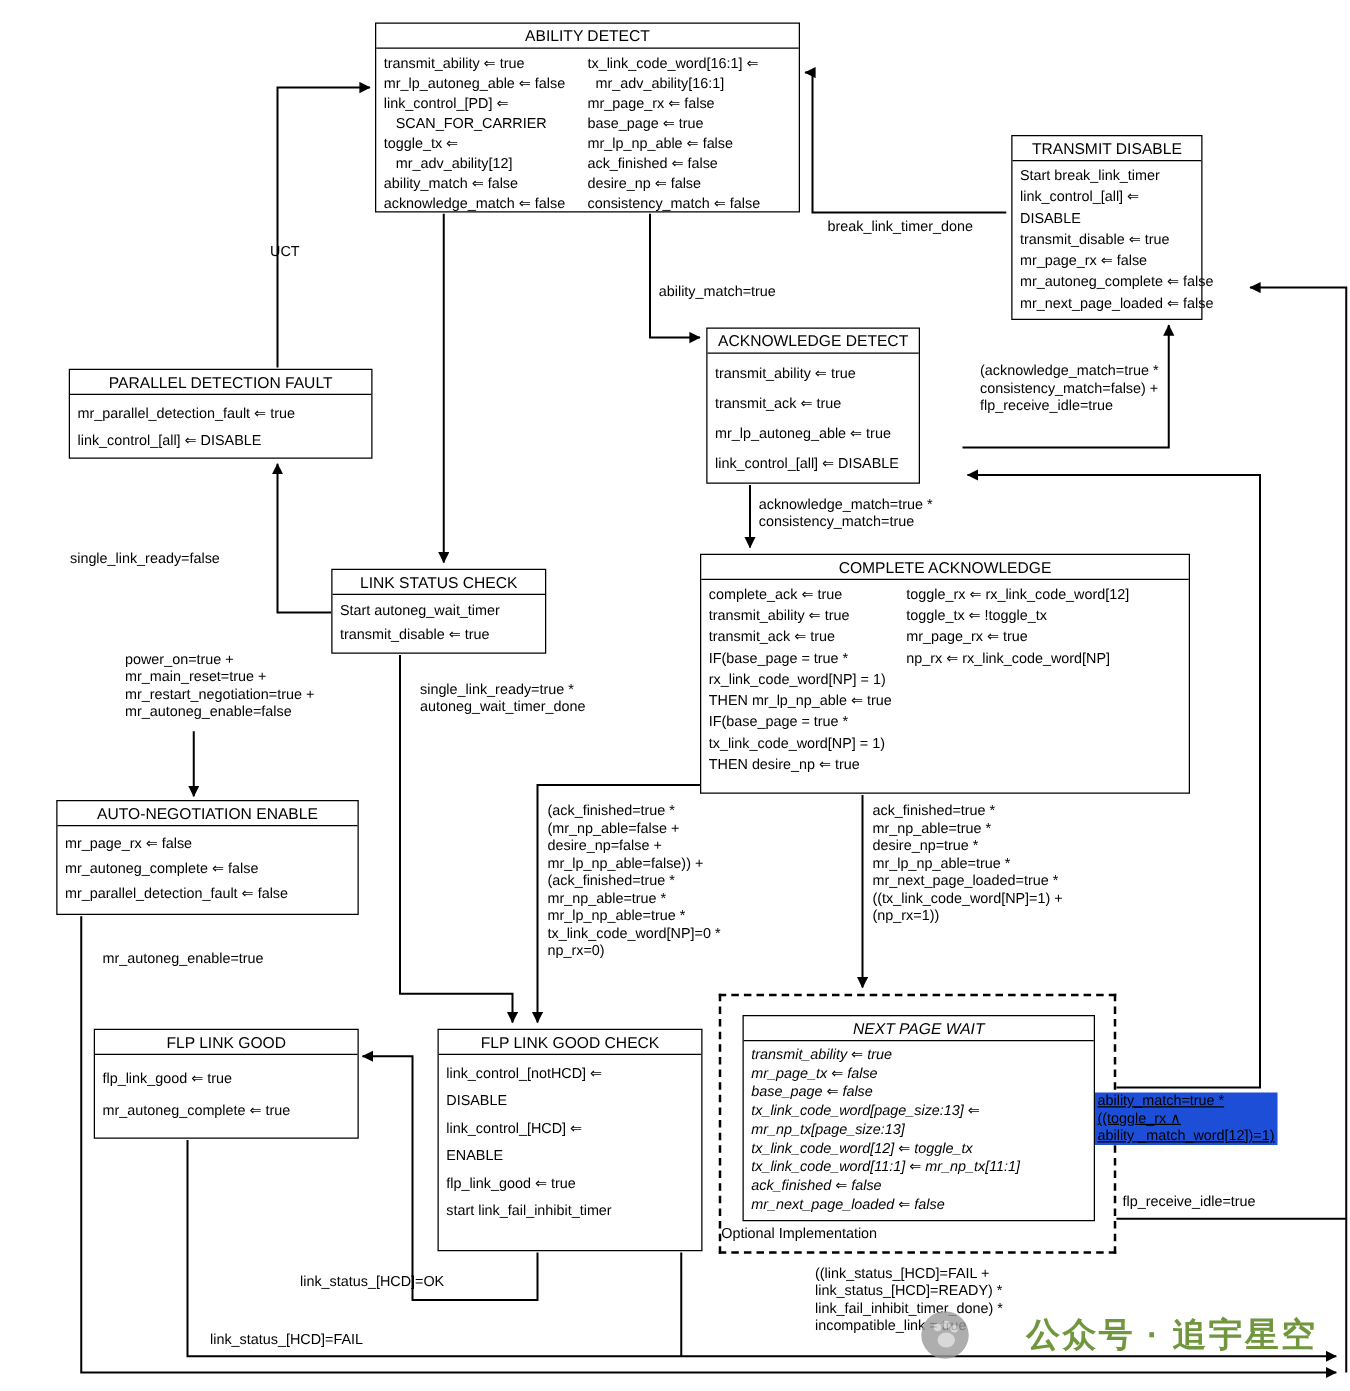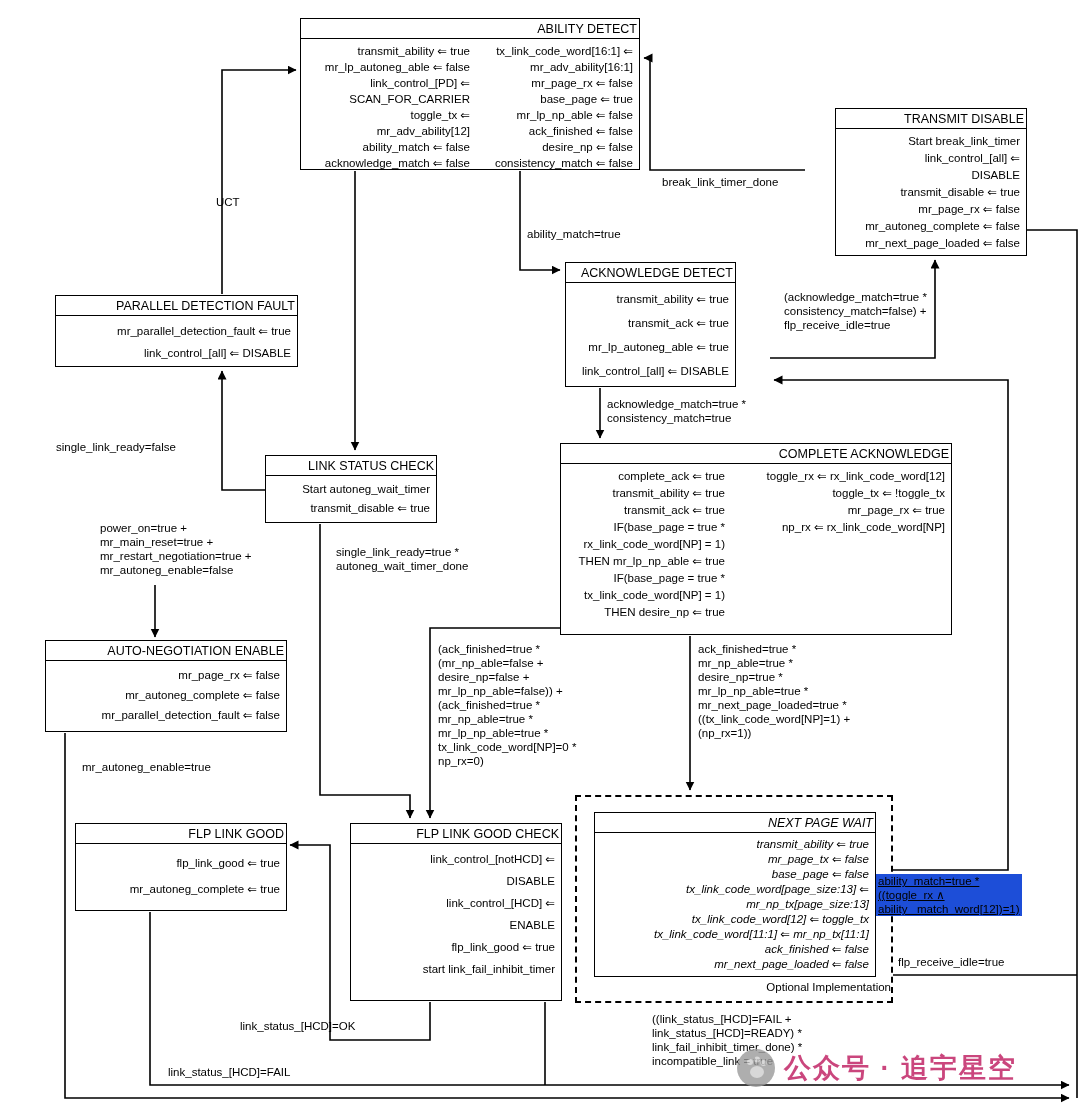--- a/index.html
+++ b/index.html
@@ -8,34 +8,34 @@
     width:1080px; height:1113px; position:relative;
     font-family:"Liberation Sans","DejaVu Sans",sans-serif;
     color:#000;
   }
   #canvas { position:absolute; left:0; top:0; width:1080px; height:1113px; overflow:hidden; background:#fff; }
 
   svg.wires { position:absolute; left:0; top:0; z-index:1; }
   svg.wires polyline { fill:none; stroke:#000; stroke-width:1.6; }
 
   .state { position:absolute; background:#fff; border:1.6px solid #000; z-index:2; }
-  .state .title { font-size:12.5px; text-align:right; padding:3px 2px 2px; border-bottom:1.6px solid #000; white-space:nowrap; }
-  .state .body { padding:4px 6px; font-size:11.5px;text-align:right; }
+  .state .title { font-size:12.5px; text-align:center; padding:3px 2px 2px; border-bottom:1.6px solid #000; white-space:nowrap; }
+  .state .body { padding:4px 6px; font-size:11.5px; }
   .ln { white-space:pre; line-height:var(--lh,16px); }
   .cols { display:flex; }
 
   .npw-outer { position:absolute; border:2px dashed #000; background:#fff; z-index:2; }
   .npw-inner { position:absolute; background:#fff; border:1.6px solid #000;font-style:italic; }
-  .npw-caption { position:absolute; left:0; width:100%; text-align:right; font-size:11.5px; }
+  .npw-caption { position:absolute; left:0; width:100%; text-align:left; font-size:11.5px; }
 
   .label { position:absolute; font-size:11.5px; line-height:14px; white-space:pre-line; z-index:3; color:#000; }
   .label.bg { background:#1d4ed8; padding:0 2px;text-decoration:underline; }
 
   .watermark { position:absolute; left:736px; top:1048px; display:flex; align-items:center; gap:8px; z-index:4; opacity:0.8; }
-  .watermark .wm-text { font-size:27px; font-weight:bold; color:#be185d; letter-spacing:2px; }
+  .watermark .wm-text { font-size:27px; font-weight:bold; color:#4d7c0f; letter-spacing:2px;margin-left:37px; }
 </style>
 </head>
 <body>
 
 <div id="canvas">
 
   <svg class="wires" width="1080" height="1113">
     <defs>
       <marker id="arr" markerUnits="userSpaceOnUse" markerWidth="10" markerHeight="10" refX="8.5" refY="4.5" orient="auto">
         <path d="M0,0 L9,4.5 L0,9 z" fill="#000"></path>
@@ -80,21 +80,21 @@
           <div class="ln">mr_page_rx ⇐ false</div>
           <div class="ln">base_page ⇐ true</div>
           <div class="ln">mr_lp_np_able ⇐ false</div>
           <div class="ln">ack_finished ⇐ false</div>
           <div class="ln">desire_np ⇐ false</div>
           <div class="ln">consistency_match ⇐ false</div>
         </div>
     </div>
   </div>
 
-  <div class="state" style="left:835px;top:108px;width:192px;height:148px;--lh:17px">
+  <div class="state" style="left:809px;top:108px;width:153px;height:148px;--lh:17px">
     <div class="title">TRANSMIT DISABLE</div>
     <div class="body">
         <div class="ln">Start break_link_timer</div>
         <div class="ln">link_control_[all] ⇐</div>
         <div class="ln">DISABLE</div>
         <div class="ln">transmit_disable ⇐ true</div>
         <div class="ln">mr_page_rx ⇐ false</div>
         <div class="ln">mr_autoneg_complete ⇐ false</div>
         <div class="ln">mr_next_page_loaded ⇐ false</div>
       </div>

